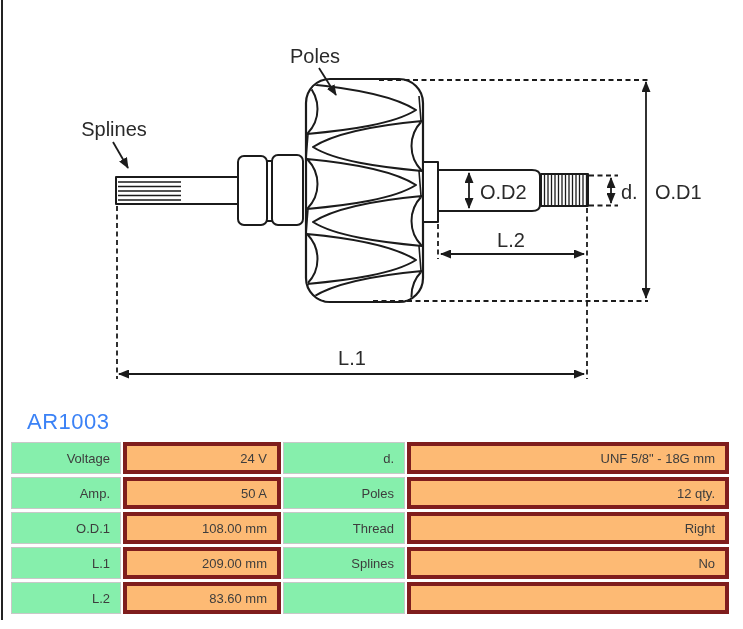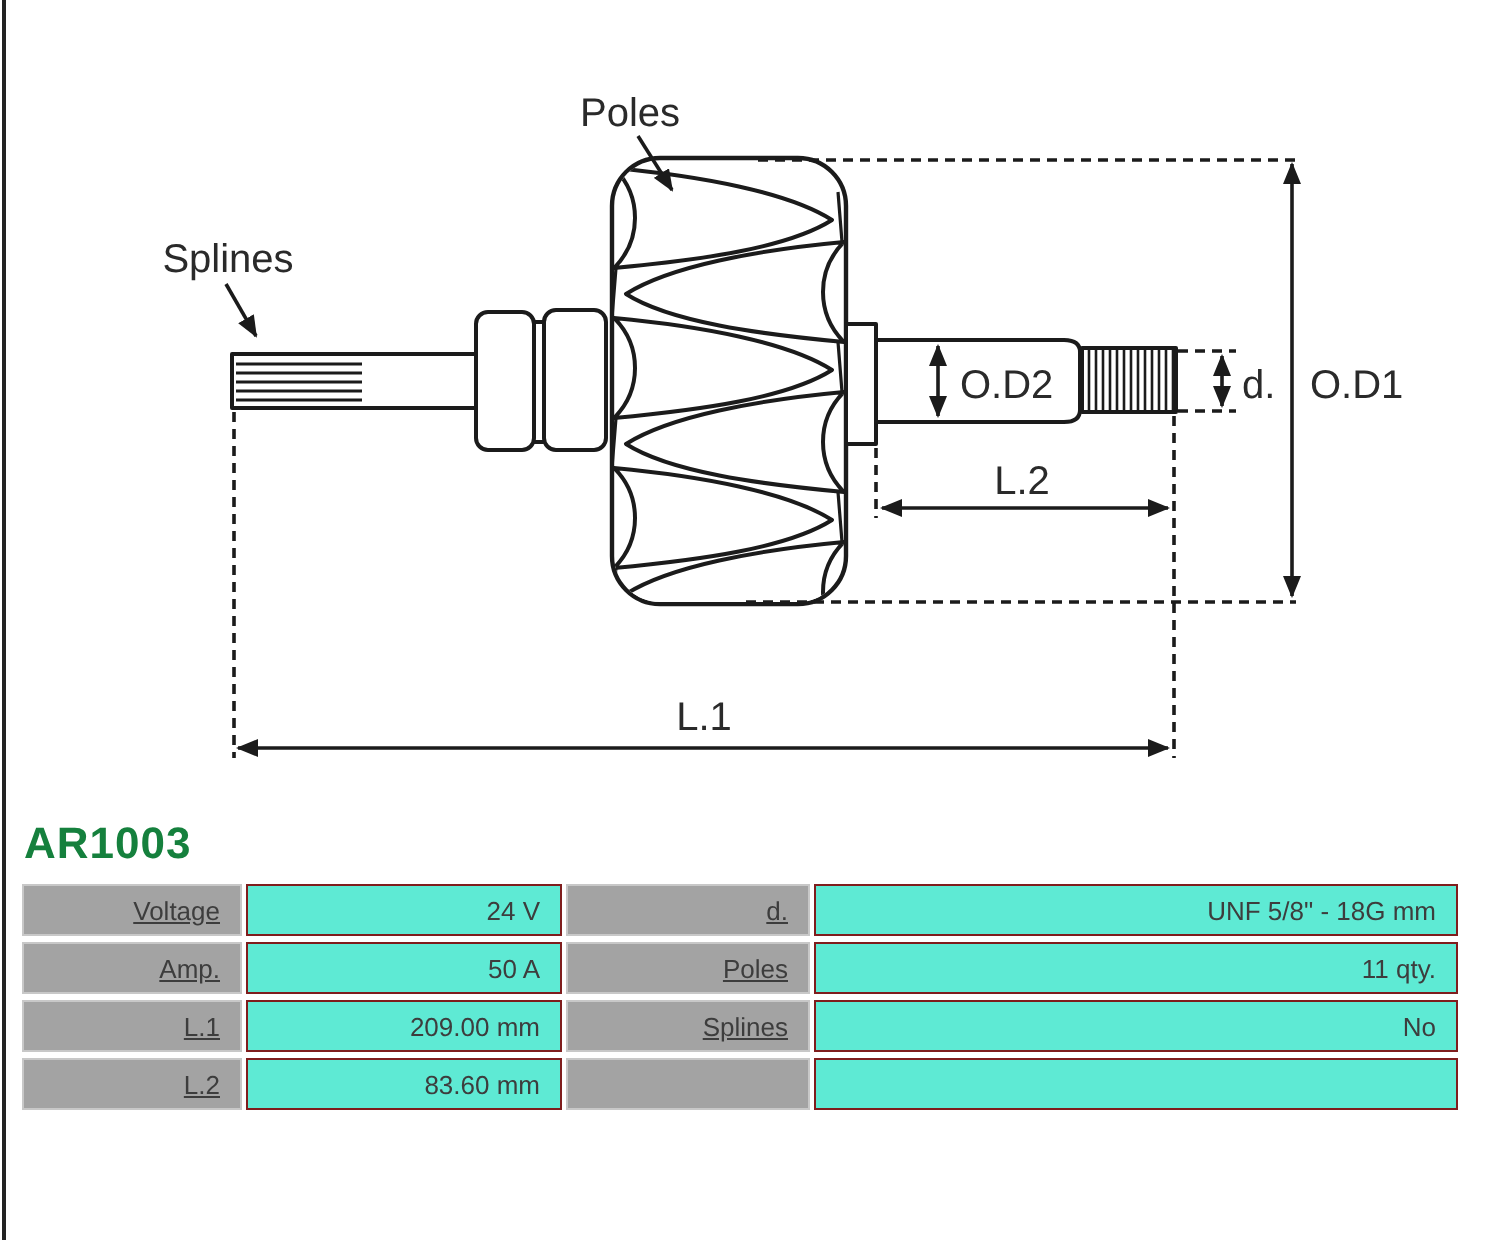--- a/index.html
+++ b/index.html
@@ -1,28 +1,28 @@
 <!DOCTYPE html>
 <html><head>
 <meta charset="utf-8">
 <style>
   html,body{margin:0;padding:0;background:#ffffff;}
   body{width:743px;height:629px;position:relative;overflow:hidden;
        font-family:"Liberation Sans", sans-serif;}
   .page-left-border{position:absolute;left:1px;top:0;width:2px;height:620px;background:#232323;}
   .diagram-wrap{position:absolute;left:0;top:0;width:743px;height:400px;}
   svg text{font-family:"Liberation Sans", sans-serif;fill:#2a2a2a;font-size:20px;}
-  .product-code{position:absolute;left:12px;top:409px;font-size:22px;color:#15803d;
-                letter-spacing:0.5px;font-weight:700;}
+  .product-code{position:absolute;left:27px;top:409px;font-size:22px;color:#3b82f6;
+                letter-spacing:0.5px;font-weight:400;}
   table.spec{position:absolute;left:9px;top:439px;width:722px;table-layout:fixed;
              border-collapse:separate;border-spacing:2px 3px;font-size:13px;color:#3d3d3d;}
   table.spec td{height:24px;padding:0 10px 0 0;text-align:right;vertical-align:middle;
                 white-space:nowrap;overflow:hidden;}
-  td.lbl{background:#a3a3a3;border:1px solid #c8c8c8;text-decoration:underline;}
-  td.val{background:#5eead4;border:1px solid #7f1d1d;}
+  td.lbl{background:#86efac;border:1px solid #c8c8c8;}
+  td.val{background:#fdba74;border:4px solid #7f1d1d;}
 </style>
 </head>
 <body>
 
 <div class="page-left-border"></div>
 
 <div class="diagram-wrap">
 <svg width="743" height="400" viewBox="0 0 743 400">
   <defs>
     <marker id="arr" markerWidth="11" markerHeight="9" refX="10" refY="4.5" orient="auto-start-reverse" markerUnits="userSpaceOnUse">
@@ -94,21 +94,27 @@
     <tr>
       <td class="lbl">Voltage</td>
       <td class="val">24 V</td>
       <td class="lbl">d.</td>
       <td class="val">UNF 5/8" - 18G mm</td>
     </tr>
     <tr>
       <td class="lbl">Amp.</td>
       <td class="val">50 A</td>
       <td class="lbl">Poles</td>
-      <td class="val">11 qty.</td>
+      <td class="val">12 qty.</td>
+    </tr>
+    <tr>
+      <td class="lbl">O.D.1</td>
+      <td class="val">108.00 mm</td>
+      <td class="lbl">Thread</td>
+      <td class="val">Right</td>
     </tr>
     <tr>
       <td class="lbl">L.1</td>
       <td class="val">209.00 mm</td>
       <td class="lbl">Splines</td>
       <td class="val">No</td>
     </tr>
     <tr>
       <td class="lbl">L.2</td>
       <td class="val">83.60 mm</td>

